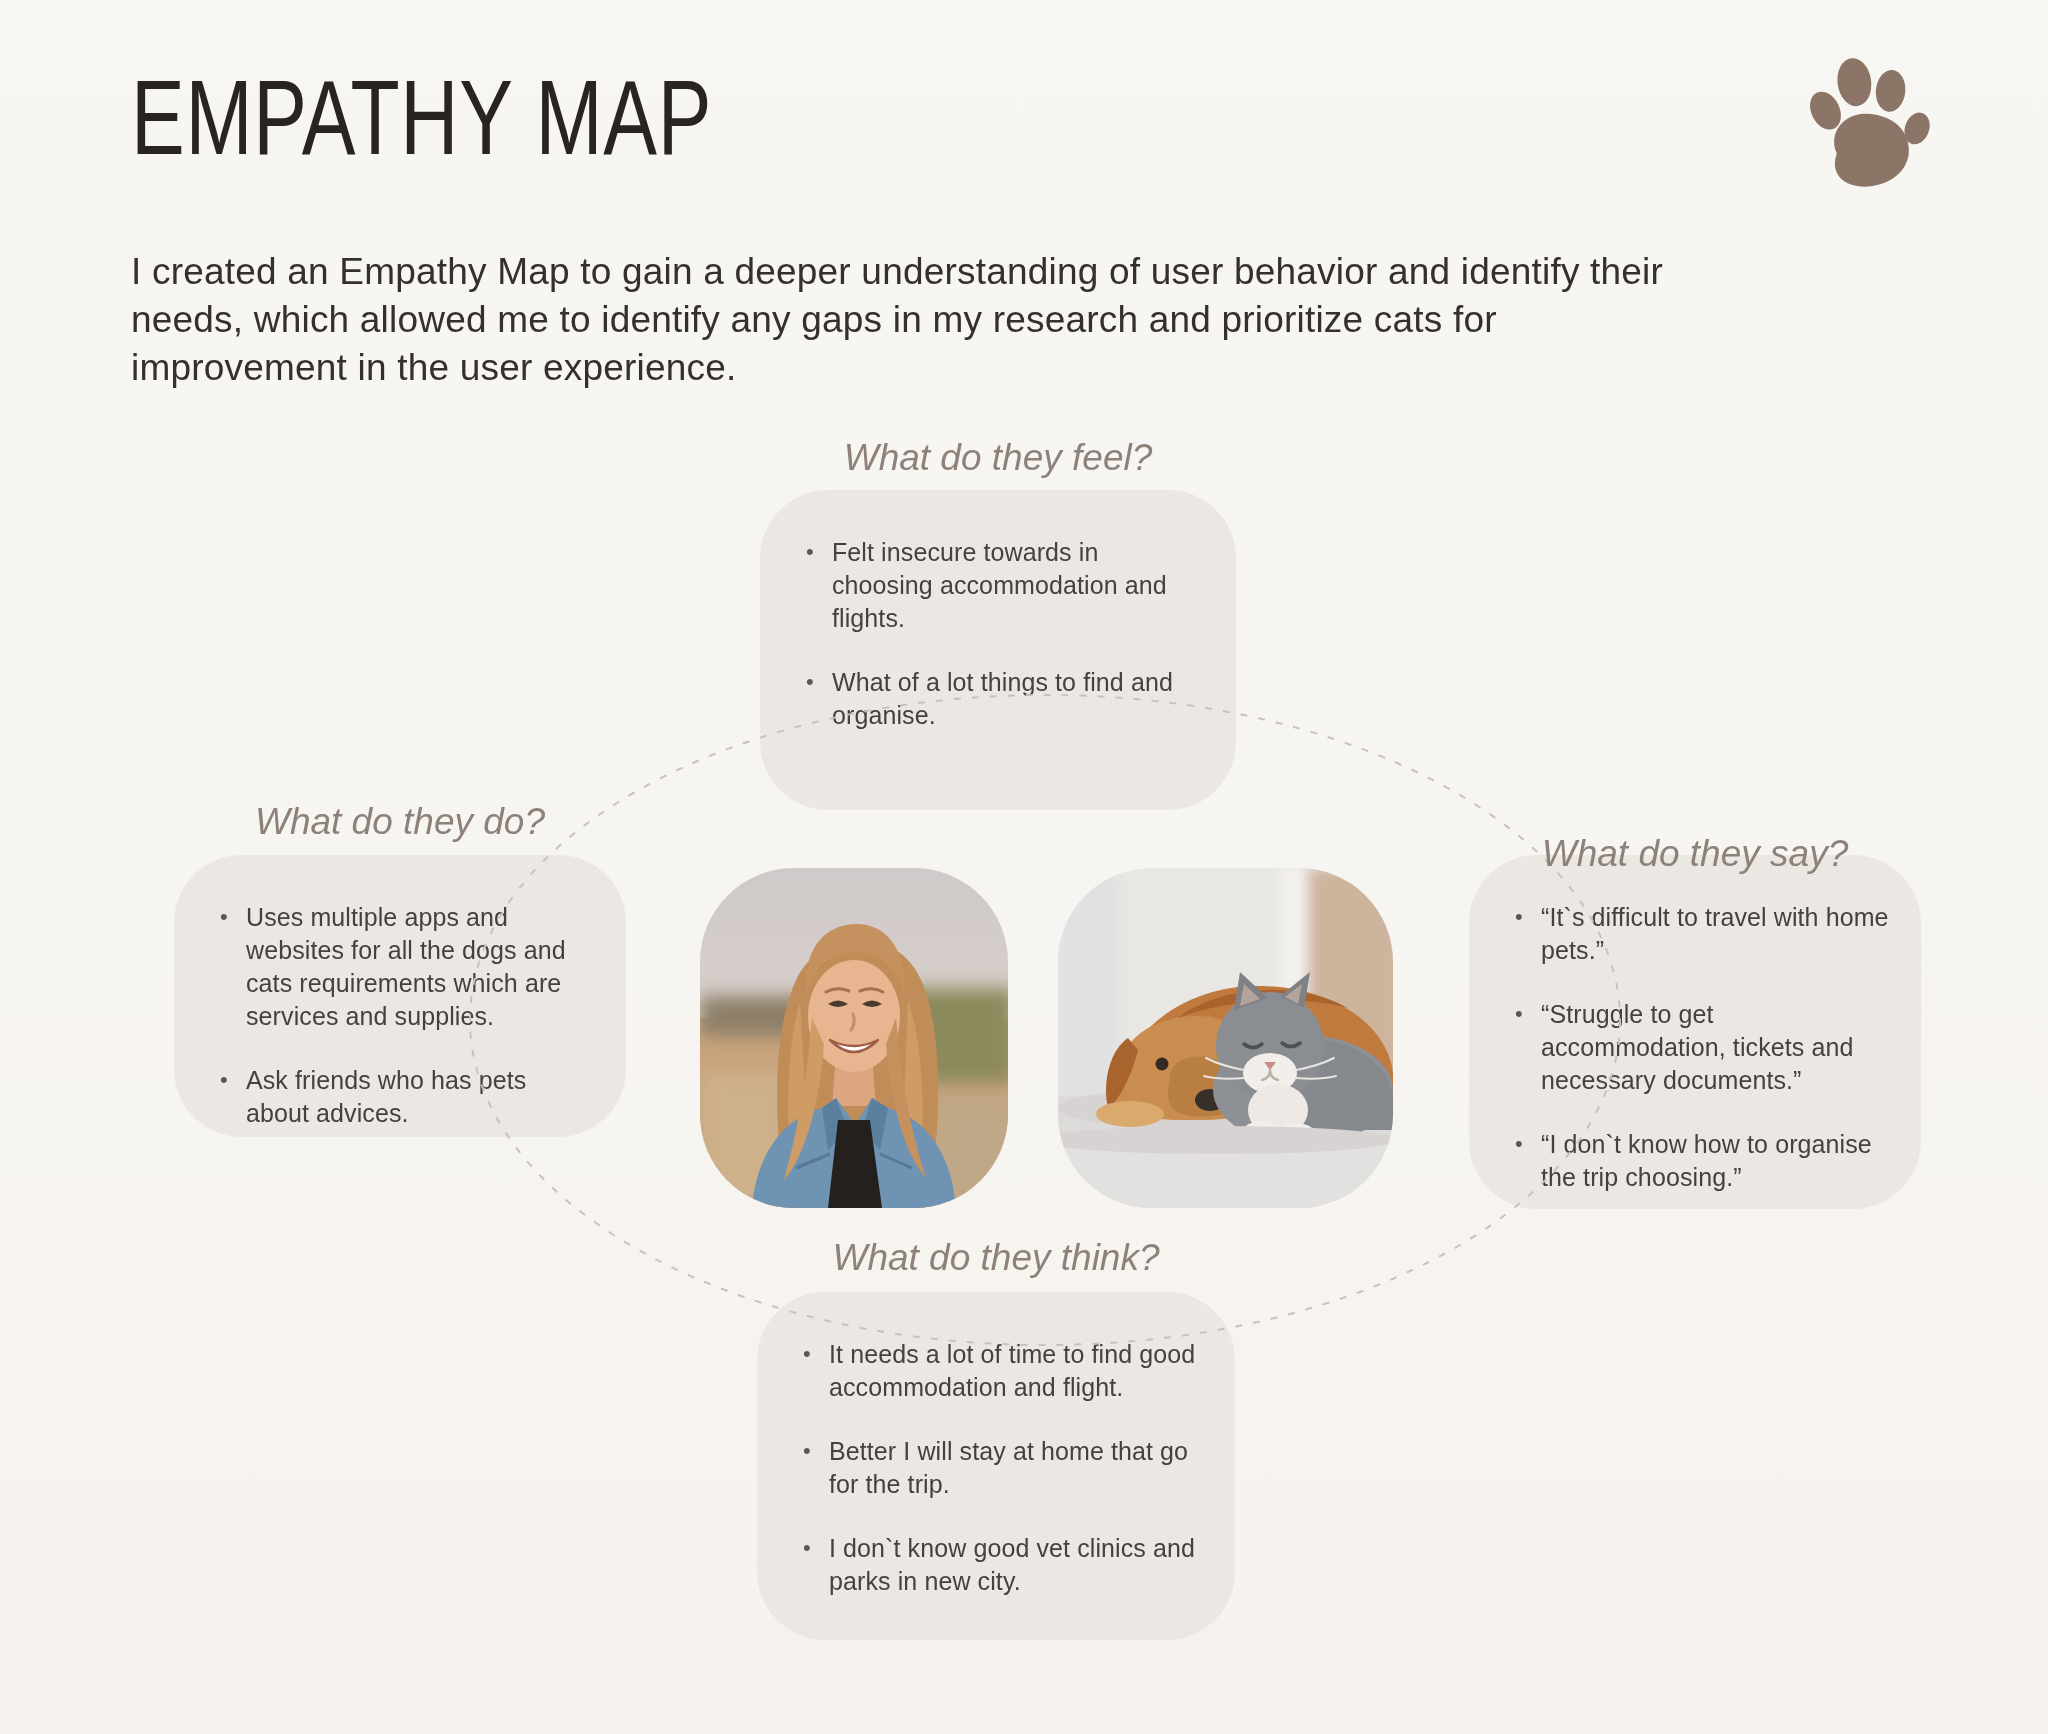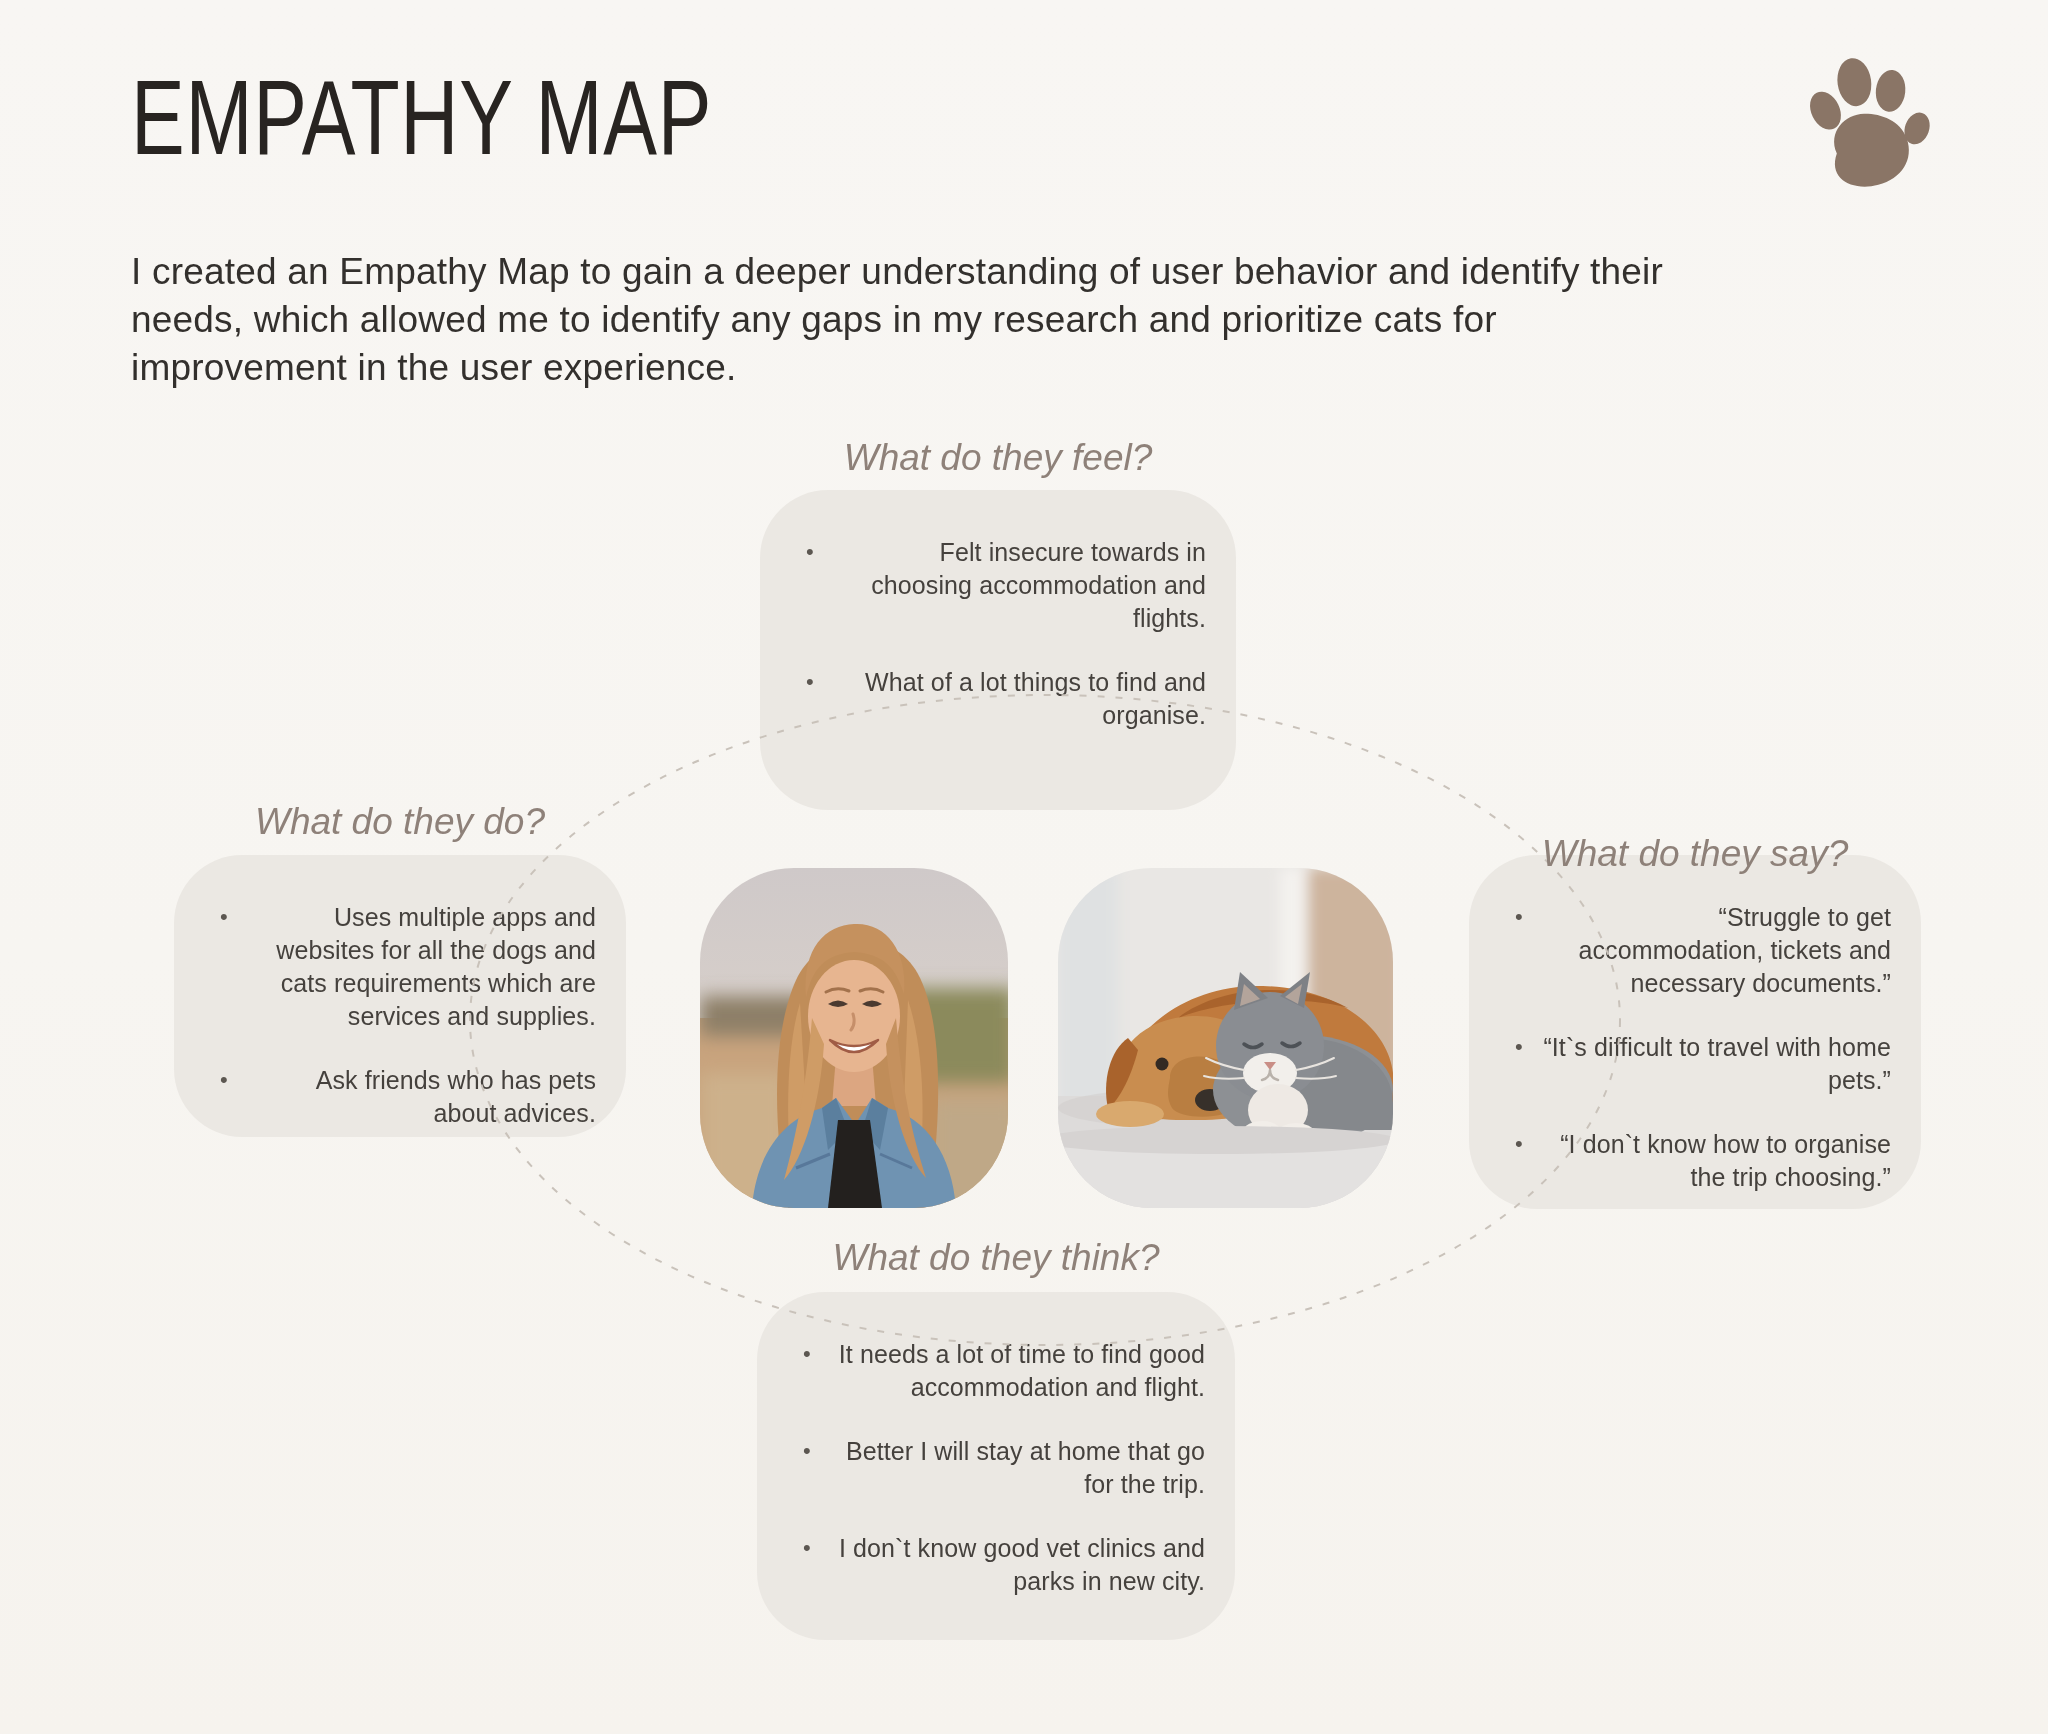--- a/index.html
+++ b/index.html
@@ -81,21 +81,20 @@
     padding: 46px 30px 0 44px;
   }
   .c-feel  { left: 760px;  top: 490px;  width: 476px; height: 320px; }
   .c-do    { left: 174px;  top: 855px;  width: 452px; height: 282px; }
   .c-say   { left: 1469px; top: 855px;  width: 452px; height: 354px; }
   .c-think { left: 757px;  top: 1292px; width: 478px; height: 348px; }
 
   .card ul {
     margin: 0; padding: 0;
     list-style: none;
-    text-align: right;
   }
   .card li {
     position: relative;
     padding-left: 28px;
     margin-bottom: 31px;
     font-size: 25px;
     line-height: 33px;
     color: #45413d;
     letter-spacing: 0.1px;
   }
@@ -154,22 +153,22 @@
 <div class="card c-do">
   <ul>
     <li>Uses multiple apps and websites for all the dogs and cats requirements which are services and supplies.</li>
     <li>Ask friends who has pets about advices.</li>
   </ul>
 </div>
 
 <div class="q-heading h-say">What do they say?</div>
 <div class="card c-say">
   <ul>
+    <li>“It`s difficult to travel with home pets.”</li>
     <li>“Struggle to get accommodation, tickets and necessary documents.”</li>
-    <li>“It`s difficult to travel with home pets.”</li>
     <li>“I don`t know how to organise the trip choosing.”</li>
   </ul>
 </div>
 
 <div class="q-heading h-think">What do they think?</div>
 <div class="card c-think">
   <ul>
     <li>It needs a lot of time to find good accommodation and flight.</li>
     <li>Better I will stay at home that go for the trip.</li>
     <li>I don`t know good vet clinics and parks in new city.</li>

